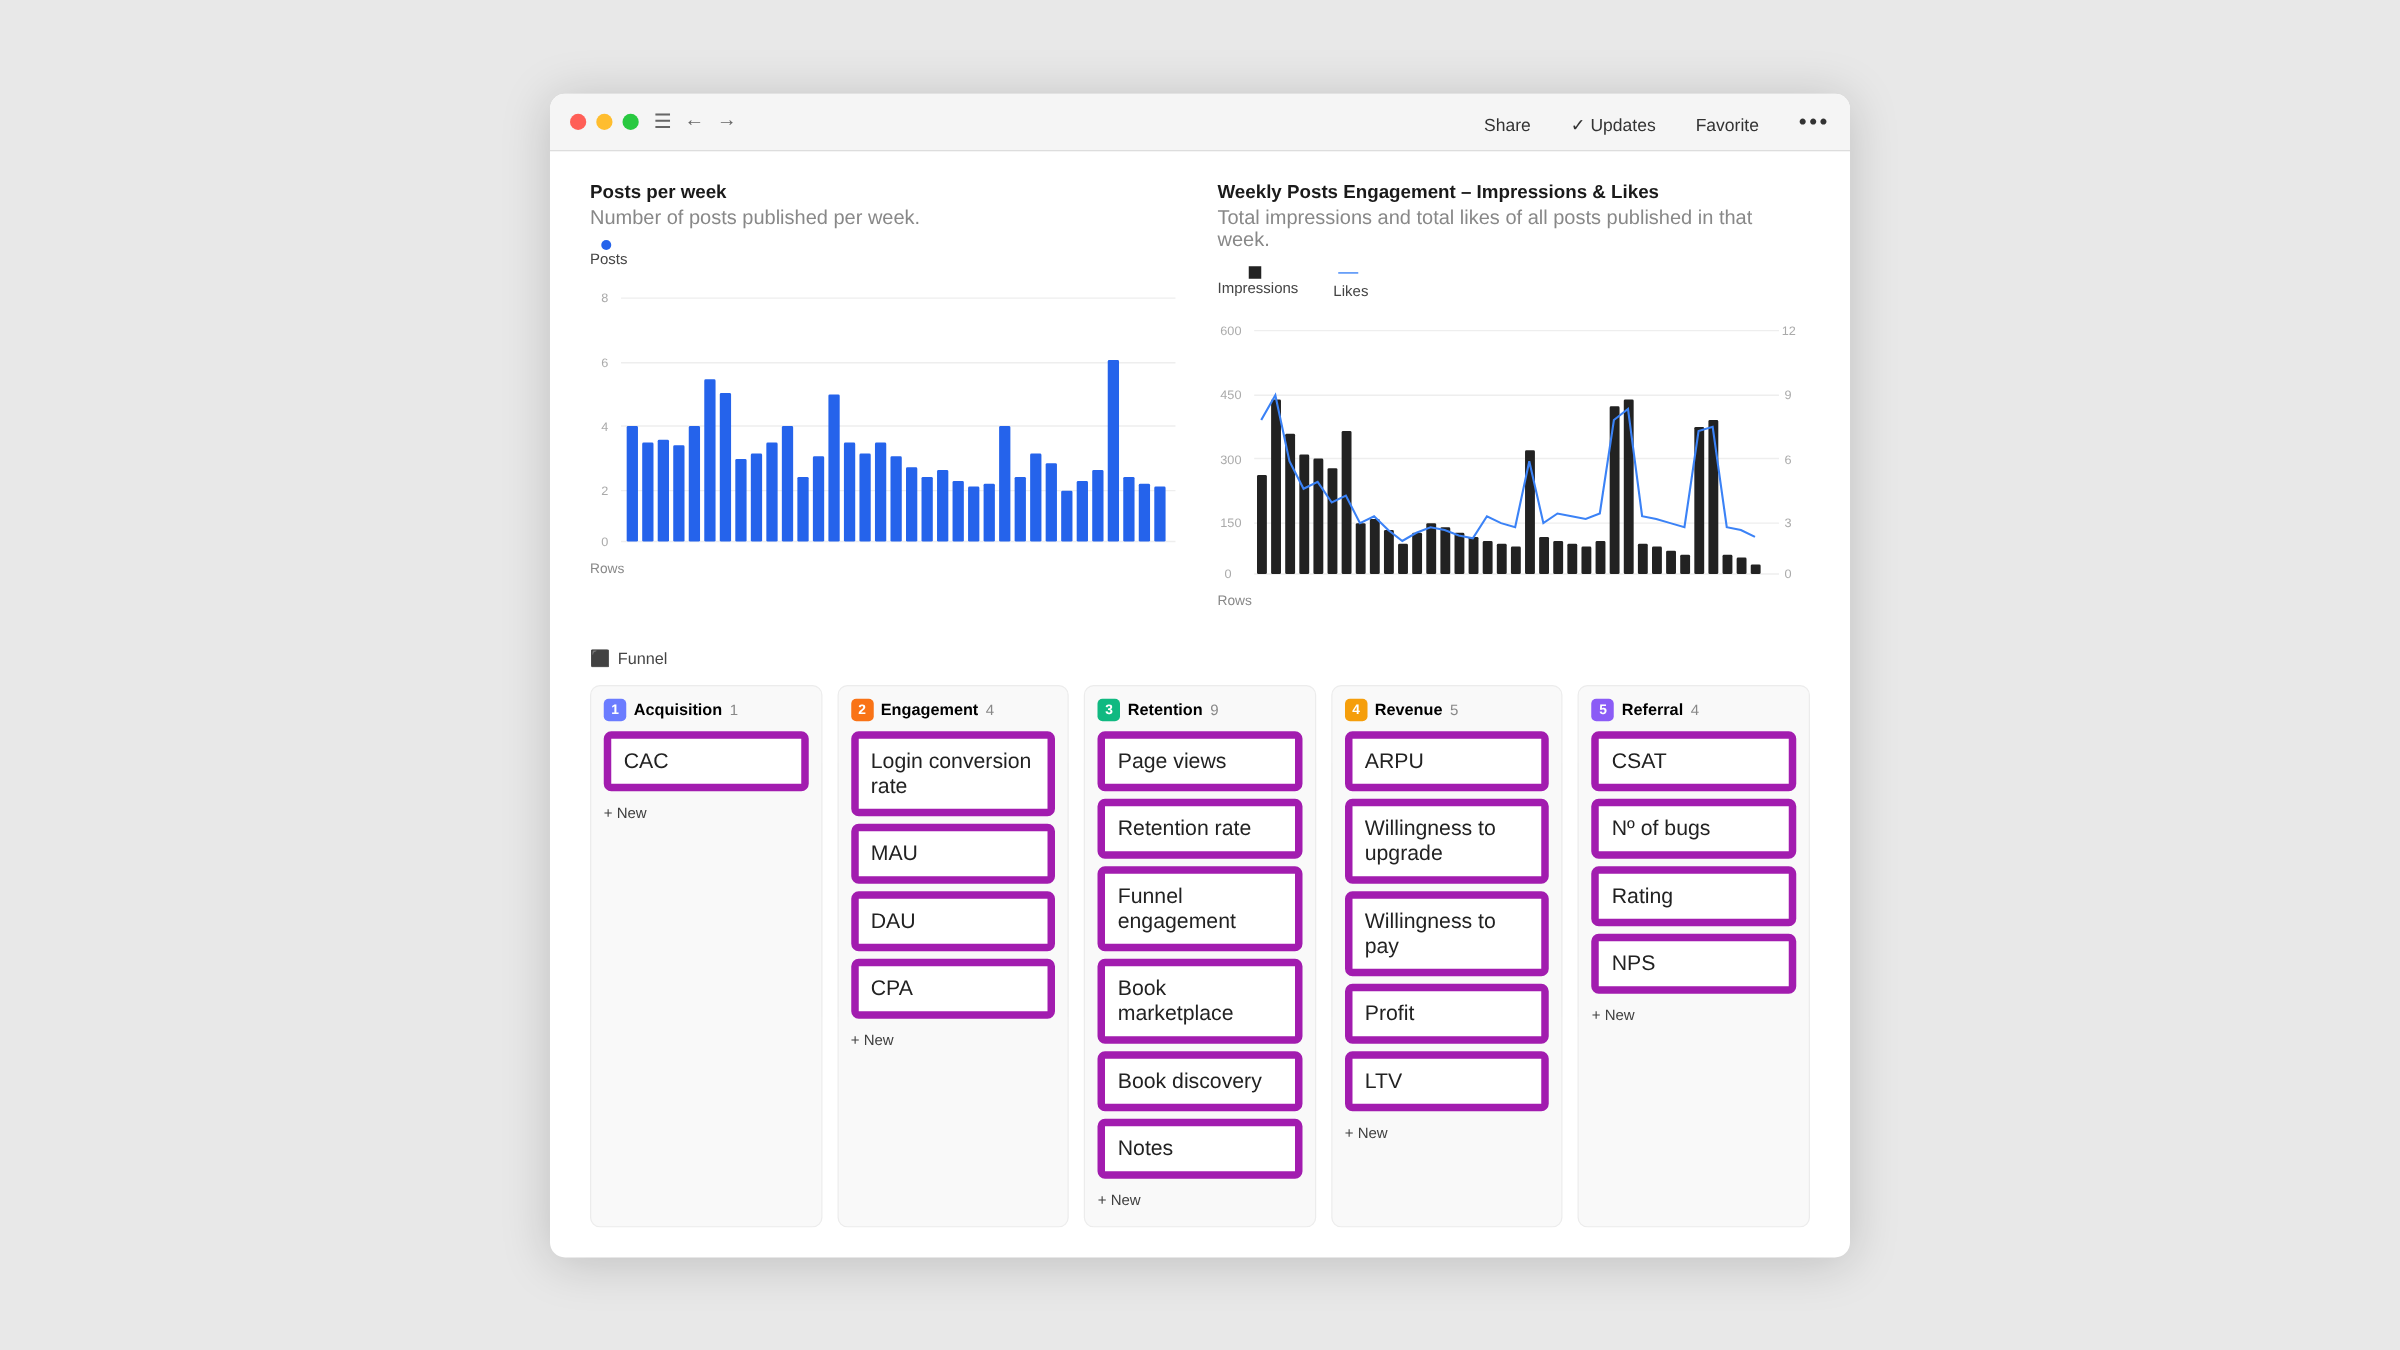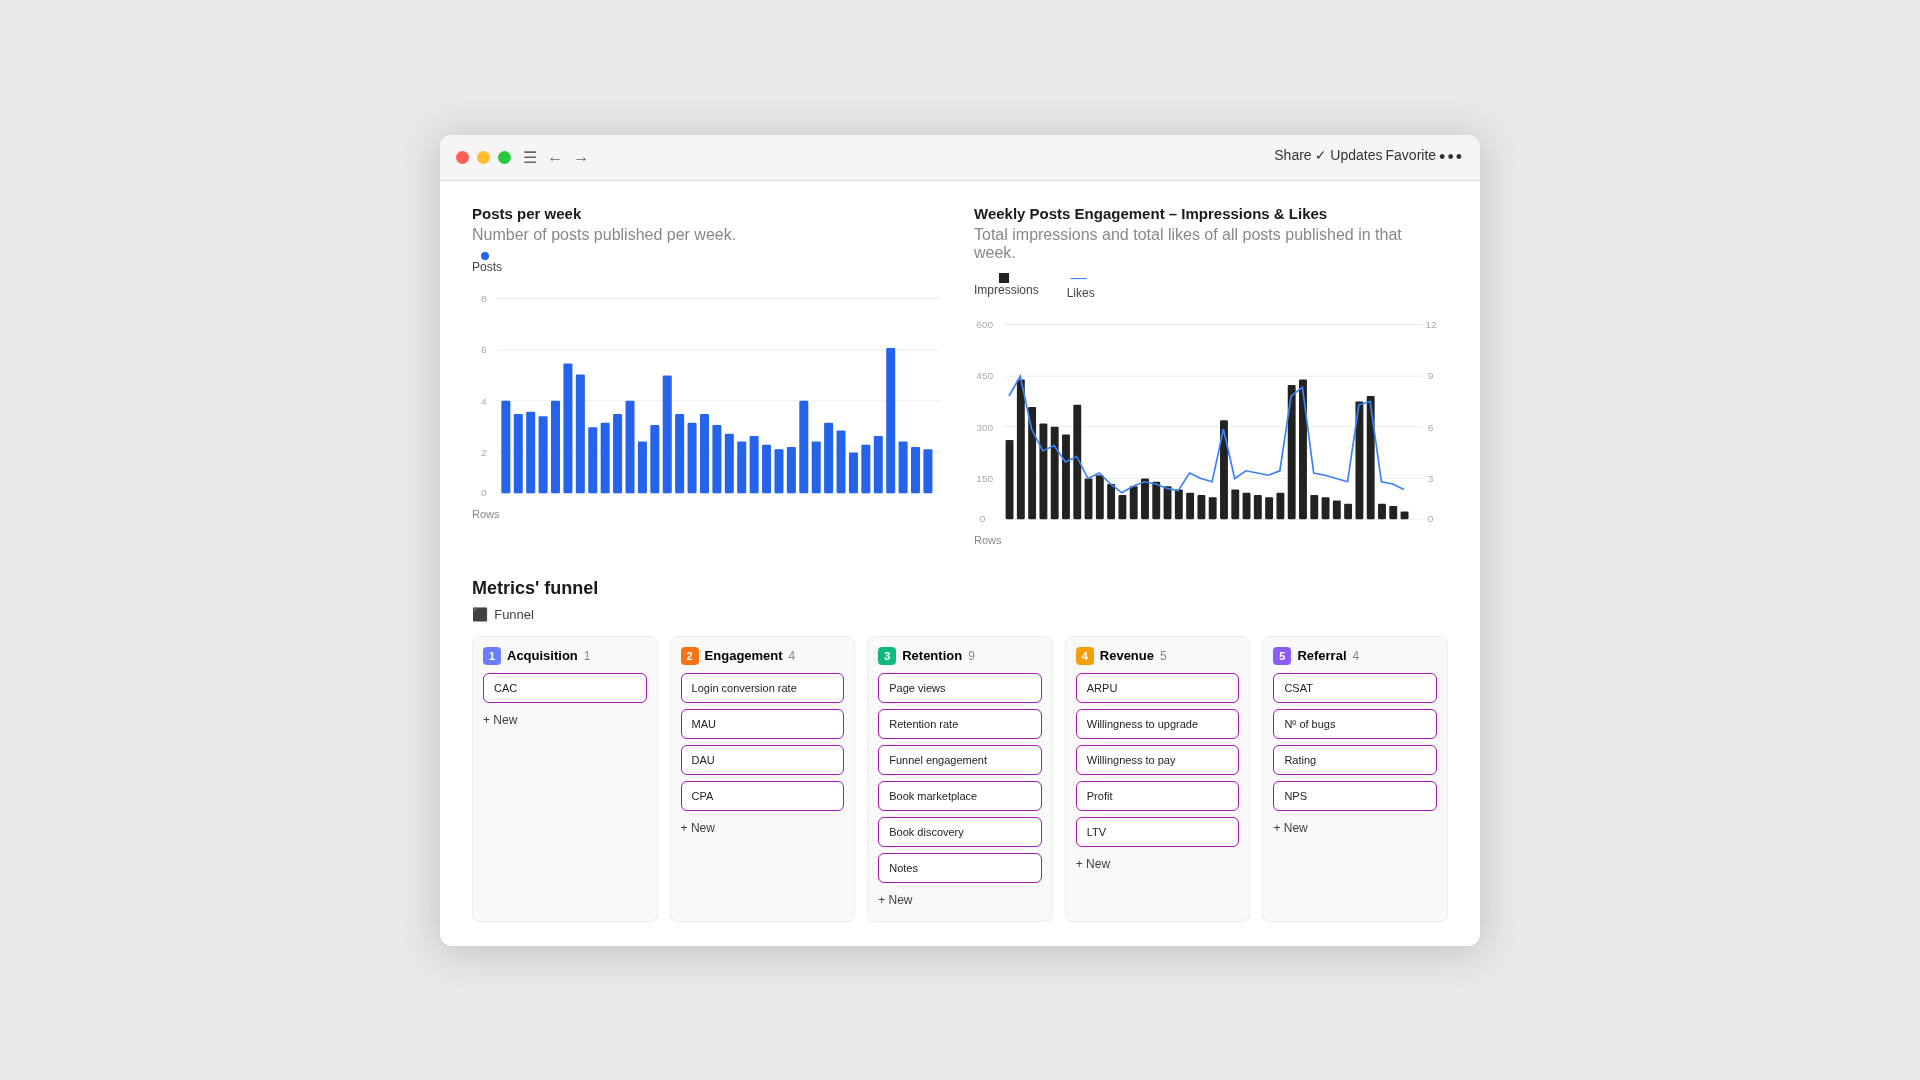--- a/index.html
+++ b/index.html
@@ -42,22 +42,22 @@
     .titlebar-center {
       display: flex;
       align-items: center;
       gap: 10px;
       flex: 1;
     }
     .hamburger-icon { color: #666; font-size: 16px; cursor: pointer; }
     .nav-arrow { color: #666; font-size: 16px; cursor: pointer; }
     .titlebar-right {
       display: flex;
-      align-items: flex-start;
-      gap: 3px;
+      align-items: flex-end;
+      gap: 32px;
       margin-left: auto;
     }
     .titlebar-btn {
       font-size: 14px;
       color: #333;
       cursor: pointer;
       display: flex;
       align-items: center;
       gap: 4px;
     }
@@ -181,25 +181,25 @@
       color: #fff;
       flex-shrink: 0;
     }
     .col-count {
       font-size: 12px;
       color: #888;
       font-weight: 400;
     }
     .kanban-card {
       background: #fff;
-      border: 1px solid #a21caf;
+      border: 6px solid #a21caf;
       border-radius: 6px;
       padding: 8px 10px;
       margin-bottom: 6px;
-      font-size: 11px;
+      font-size: 17px;
       color: #222;
       cursor: pointer;
     }
     .add-new {
       font-size: 12px;
       color: #404040;
       cursor: pointer;
       padding: 4px 0;
       display: flex;
       align-items: center;
@@ -380,21 +380,20 @@
             <rect x="378" y="185" width="7" height="7" fill="#222" rx="1"></rect>
 
             <polyline points="31,80 41,62 51,110 61,130 71,125 81,140 91,135 101,155 111,150 121,160 131,168 141,162 151,158 161,160 171,164 181,166 191,150 201,155 211,158 221,110 231,155 241,148 251,150 261,152 271,148 281,80 291,72 301,150 311,152 321,155 331,158 341,88 351,85 361,158 371,160 381,165" fill="none" stroke="#3b82f6" stroke-width="1.5"></polyline>
           </svg>
         </div>
         <div class="chart-axis-label">Rows</div>
       </div>
     </div>
 
     <div class="funnel-section">
-      <div class="funnel-title">Metrics' funnel</div>
       <div class="funnel-label">
         <span>⬛</span>
         <span>Funnel</span>
       </div>
       <div class="kanban-board" id="kanban-board">
       <div class="kanban-col">
             <div class="kanban-col-header">
               <span class="col-badge badge-acquisition">1</span>
               <span>Acquisition</span>
               <span class="col-count">1</span>

